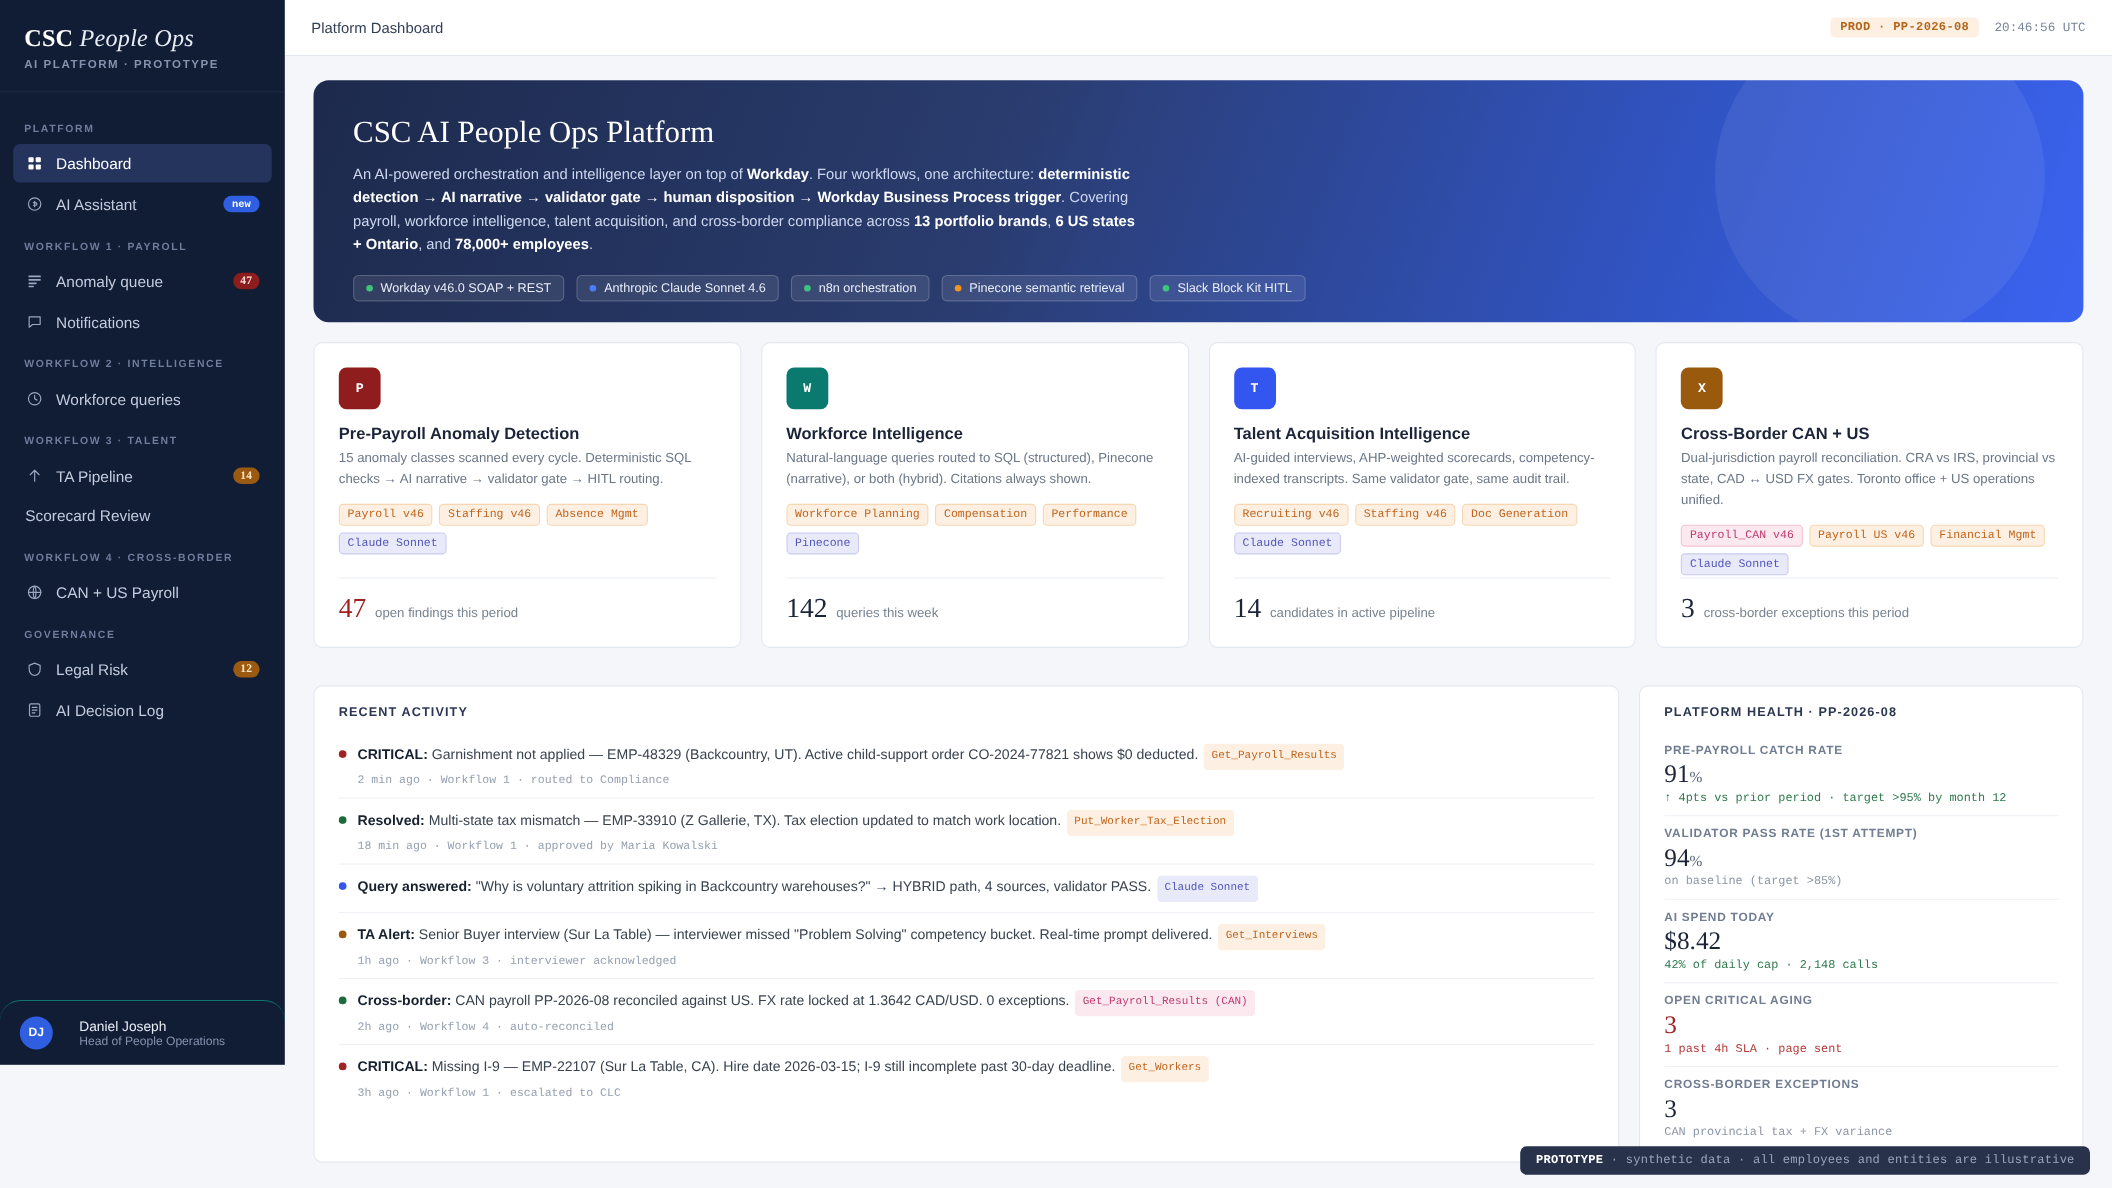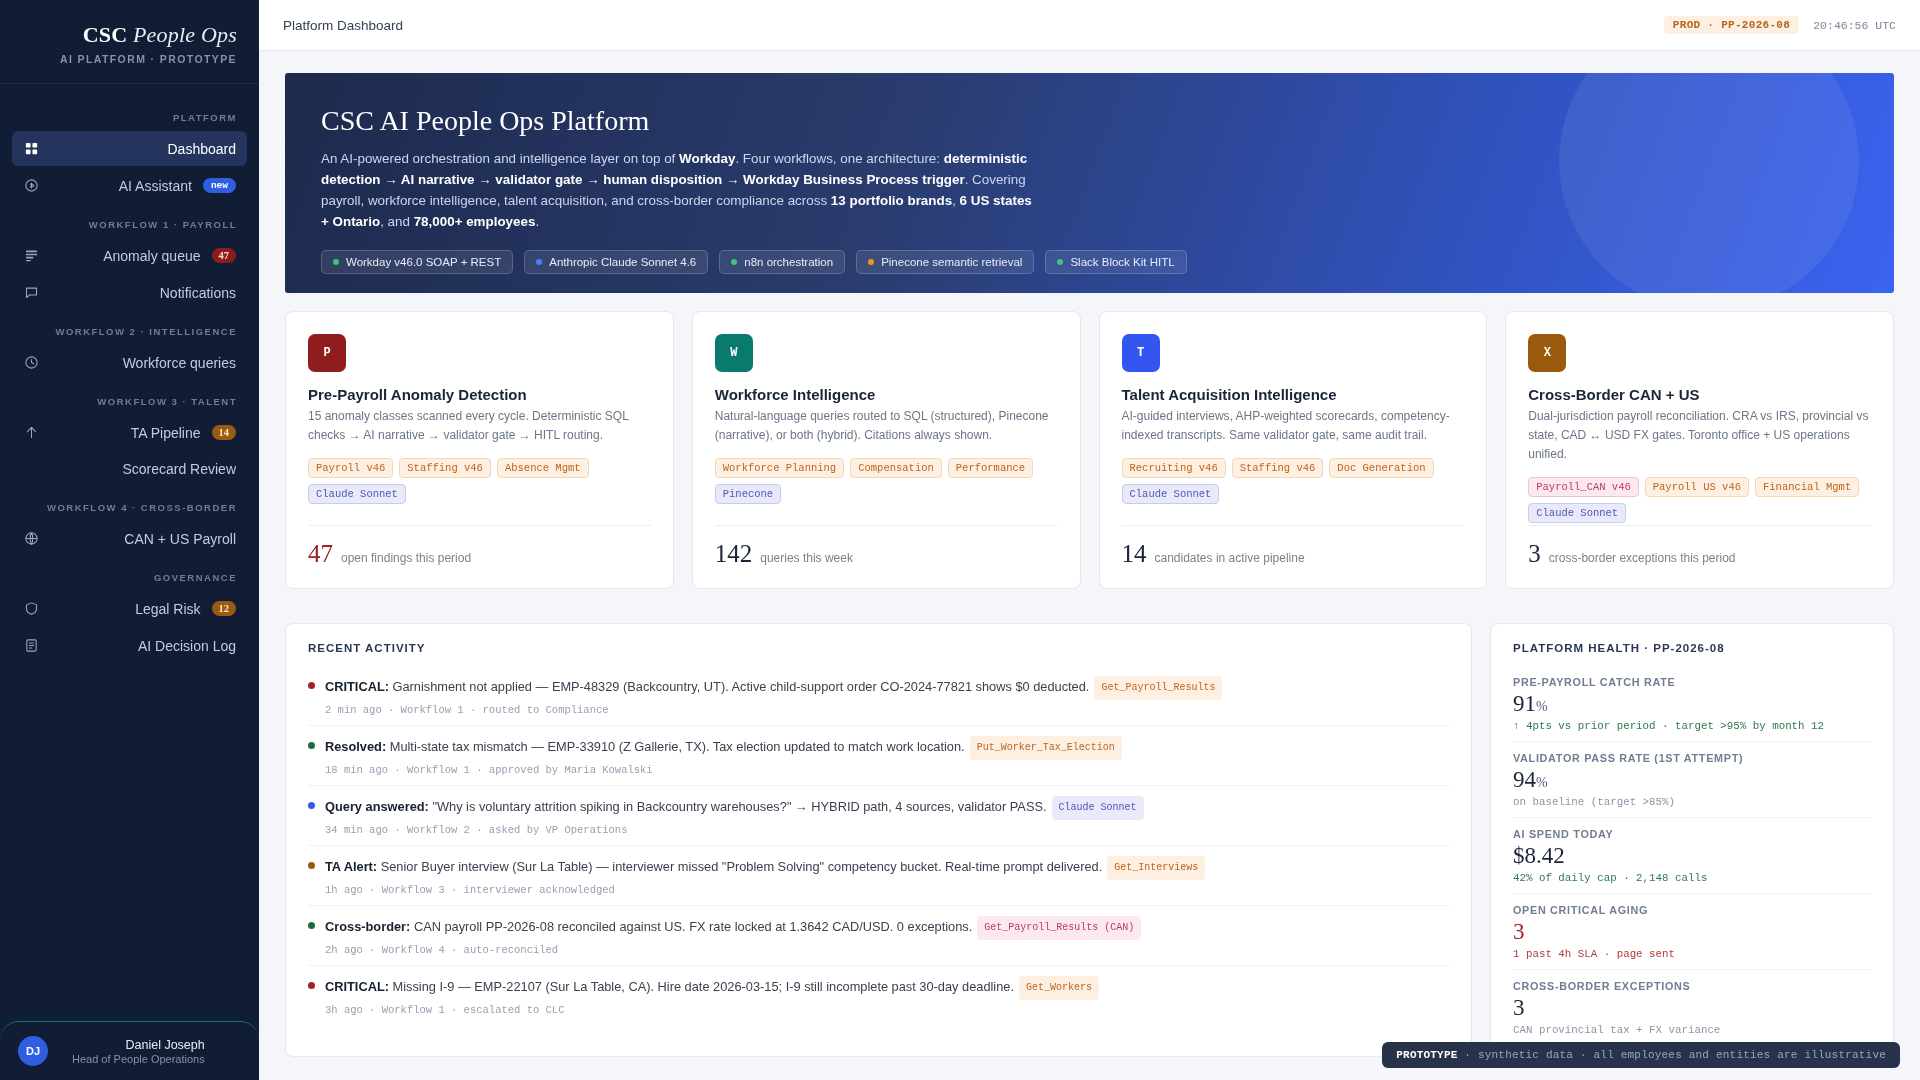--- a/index.html
+++ b/index.html
@@ -9,26 +9,25 @@
     background: #f4f6fa;
     color: #1e293b;
     display: flex;
     font-size: 14px;
   }
 
   
   #sidebar {
     width: 259px;
     min-width: 259px;
-    height: 1080px;
+    height: 968px;
     background: #111c35;
     display: flex;
     flex-direction: column;
     position: relative;
-    text-align: right;
   }
   .brand { padding: 22px 22px 18px 22px; border-bottom: 1px solid #1e2b47; }
   .brand-title { font-family: "Liberation Serif", serif; font-size: 22px; color: #ffffff; letter-spacing: .2px; }
   .brand-title .bold { font-weight: bold; }
   .brand-title .ital { font-style: italic; font-weight: normal; color: #e8ecf5; }
   .brand-sub { font-size: 10.5px; letter-spacing: 1.4px; color: #8591ad; margin-top: 5px; font-weight: 600; }
 
   .nav { padding: 14px 12px 0 12px; flex: 1; overflow: hidden; }
   .nav-group-label {
     font-size: 9.5px; letter-spacing: 1.5px; color: #6f7d9c; font-weight: 700;
@@ -79,21 +78,21 @@
   .env-badge {
     background: #fdf0e3; color: #b4671b; font-family: "Liberation Mono", monospace;
     font-size: 11px; font-weight: 700; padding: 3px 9px; border-radius: 4px; letter-spacing: .3px;
   }
   .clock { font-family: "Liberation Mono", monospace; font-size: 11.5px; color: #7a8699; }
 
   .scroll { flex: 1; padding: 22px 26px 0 26px; overflow: hidden; }
 
   
   .hero {
-    border-radius: 3px; padding: 32px 47px 26px 36px; color: #fff;
+    border-radius: 14px; padding: 32px 47px 26px 36px; color: #fff;
     background: linear-gradient(110deg, #1d2a4d 0%, #2a3c6e 38%, #3154c4 76%, #3a63f0 100%);
     position: relative; overflow: hidden; height: 220px;
   }
   .hero-circle {
     position: absolute; width: 300px; height: 300px; border-radius: 50%;
     background: rgba(255,255,255,0.07); right: 35px; top: -62px;
   }
   .hero-title { font-family: "Liberation Serif", serif; font-size: 28px; font-weight: normal; position: relative; }
   .hero-desc {
     margin-top: 11px; font-size: 13.4px; line-height: 21px; color: #ccd6ee;
@@ -415,21 +414,20 @@
               <span class="act-dot" style="background: rgb(29, 107, 60);"></span>
               <div>
                 <div class="act-line"><b>Resolved:</b><span> Multi-state tax mismatch — EMP-33910 (Z Gallerie, TX). Tax election updated to match work location.</span><span class="act-badge tag-orange">Put_Worker_Tax_Election</span></div>
                 <div class="act-meta">18 min ago · Workflow 1 · approved by Maria Kowalski</div>
               </div>
             </div>
             <div class="act-item">
               <span class="act-dot" style="background: rgb(52, 86, 240);"></span>
               <div>
                 <div class="act-line"><b>Query answered:</b><span> "Why is voluntary attrition spiking in Backcountry warehouses?" → HYBRID path, 4 sources, validator PASS.</span><span class="act-badge tag-purple">Claude Sonnet</span></div>
-                <div class="act-meta">34 min ago · Workflow 2 · asked by VP Operations</div>
               </div>
             </div>
             <div class="act-item">
               <span class="act-dot" style="background: rgb(154, 90, 14);"></span>
               <div>
                 <div class="act-line"><b>TA Alert:</b><span> Senior Buyer interview (Sur La Table) — interviewer missed "Problem Solving" competency bucket. Real-time prompt delivered.</span><span class="act-badge tag-orange">Get_Interviews</span></div>
                 <div class="act-meta">1h ago · Workflow 3 · interviewer acknowledged</div>
               </div>
             </div>
             <div class="act-item">

